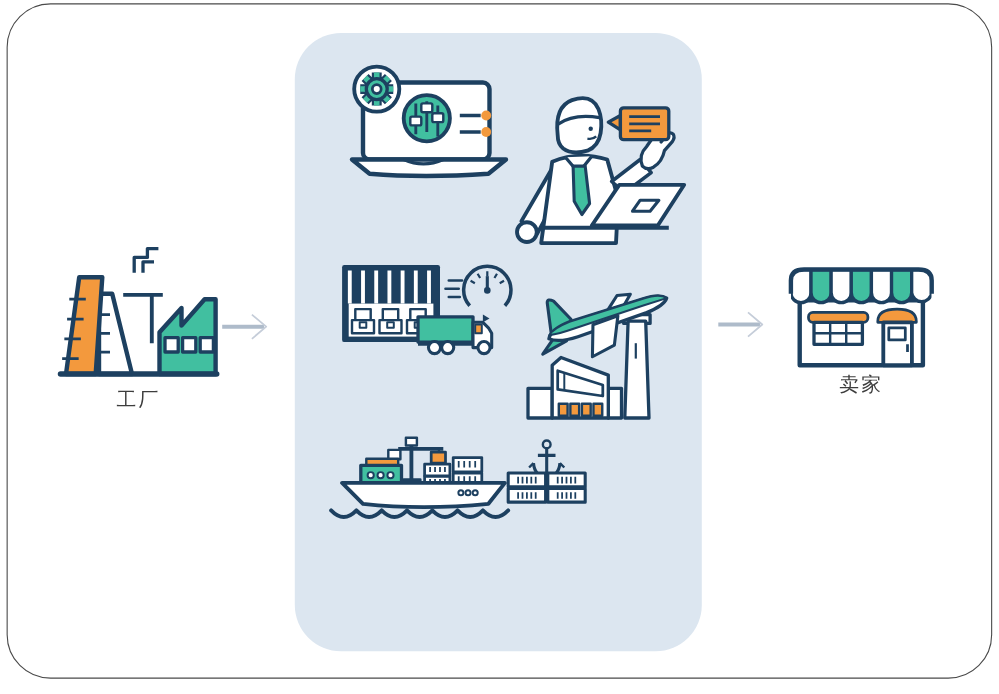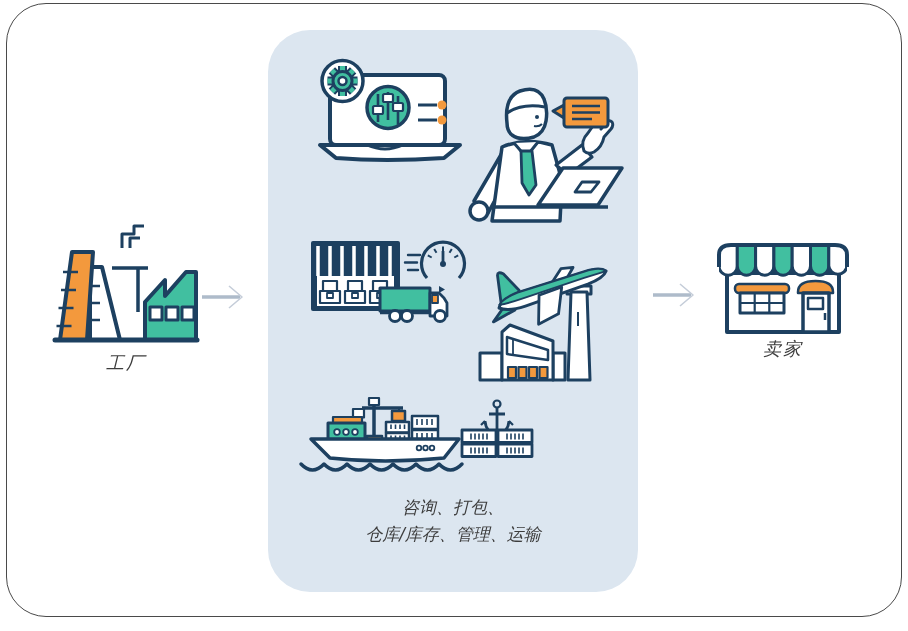--- a/index.html
+++ b/index.html
@@ -1,17 +1,17 @@
 <!DOCTYPE html>
 <html><head>
 <meta charset="utf-8">
 <style>
   html,body{margin:0;padding:0;background:#fff;}
   .canvas{position:relative;width:908px;height:631px;background:#ffffff;overflow:hidden;
-          font-family:"DejaVu Sans","Liberation Sans",sans-serif;font-style:italic;}
+          font-family:"DejaVu Sans","Liberation Sans",sans-serif;}
   .frame{position:absolute;left:6px;top:3px;width:894px;height:612px;
          border:1.5px solid #4a4a4a;border-radius:40px;}
   .panel{position:absolute;left:268px;top:30px;width:370px;height:562px;
          background:#dce6f0;border-radius:42px;}
   .abs{position:absolute;}
   .node-label{position:absolute;width:130px;text-align:center;font-size:18px;
               letter-spacing:2px;color:#3d3d3d;}
   .caption{position:absolute;left:268px;top:494px;width:370px;text-align:center;
            font-size:17px;line-height:27px;color:#3d3d3d;}
   svg{display:block;overflow:visible;}
@@ -207,24 +207,20 @@
       <rect class="fw" stroke-width="2.8" x="202" y="34" width="34" height="12.5"></rect>
       <rect class="fw" stroke-width="2.8" x="166" y="48" width="34" height="12.5"></rect>
       <rect class="fw" stroke-width="2.8" x="202" y="48" width="34" height="12.5"></rect>
       <path class="o" stroke-width="1.6" d="M175 37.5 V43.5 M179 37.5 V43.5 M183 37.5 V43.5 M187 37.5 V43.5 M191 37.5 V43.5
                M211 37.5 V43.5 M215 37.5 V43.5 M219 37.5 V43.5 M223 37.5 V43.5 M227 37.5 V43.5
                M175 51.5 V57.5 M179 51.5 V57.5 M183 51.5 V57.5 M187 51.5 V57.5 M191 51.5 V57.5
                M211 51.5 V57.5 M215 51.5 V57.5 M219 51.5 V57.5 M223 51.5 V57.5 M227 51.5 V57.5"></path>
     </g>
   </svg>
 
-  <div class="caption">
-    <div>咨询、打包、</div>
-    <div>仓库/库存、管理、运输</div>
-  </div>
 
   <svg class="abs" style="left:719px;top:243px" width="128" height="92" viewBox="0 0 128 92">
     <defs>
       <clipPath id="awn">
           <path d="M0 40 V12 Q0 2 12 2 H116 Q128 2 128 12 V40 Z"></path>
         </clipPath>
     </defs>
     <rect class="fw" stroke-width="4" x="8" y="30" width="112" height="59"></rect>
     <g clip-path="url(#awn)">
       <path class="fw" stroke-width="3" d="M0 2 H18.3 V23 A9.14 9.14 0 0 1 0 23 Z"></path>

